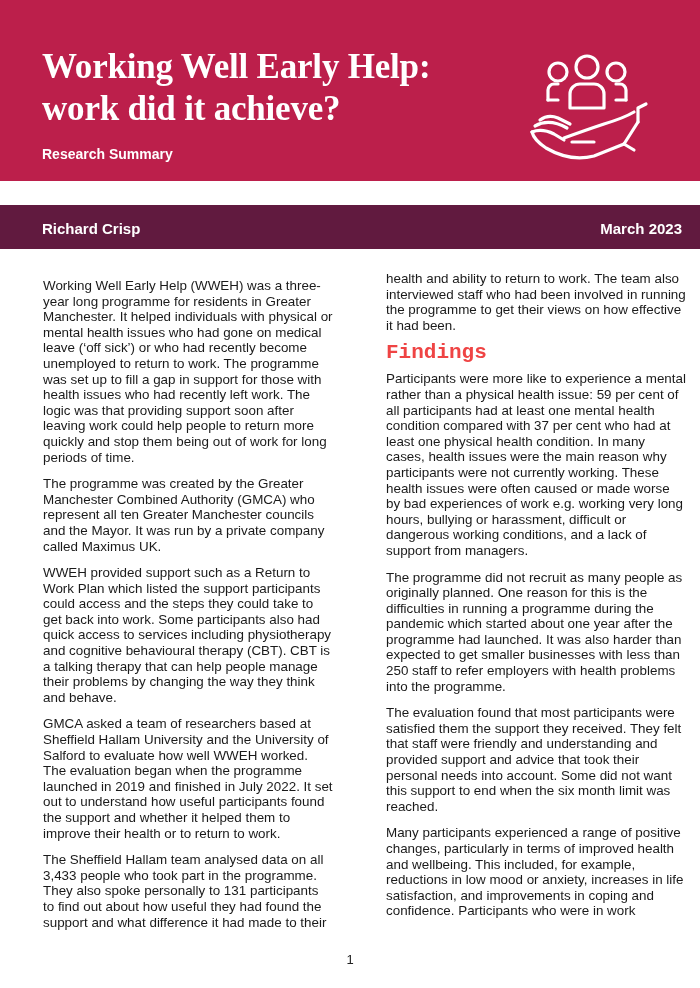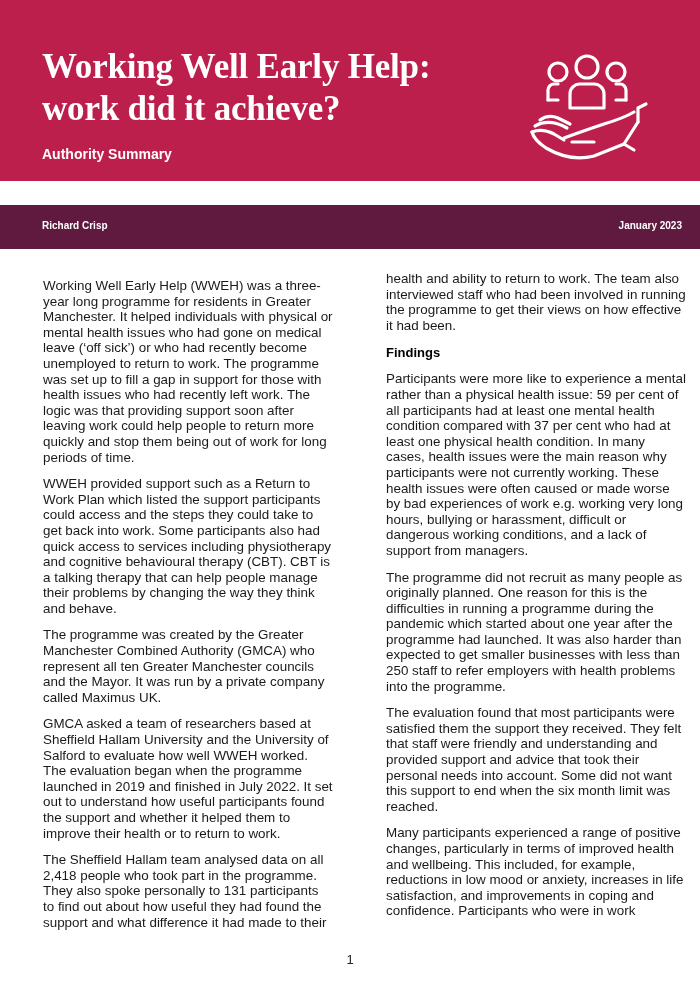--- a/index.html
+++ b/index.html
@@ -18,47 +18,47 @@
     letter-spacing: -0.2px;
   }
   .hero-title span { display: block; white-space: nowrap; }
   .hero-sub {
     position: absolute; left: 42px; top: 146px;
     font-size: 14px; font-weight: bold; color: #ffffff;
   }
   .hero-icon { position: absolute; left: 520px; top: 50px; width: 140px; height: 110px; }
   .byline {
     position: absolute; left: 0; top: 205px; width: 700px; height: 44px;
-    background: #611A3F; color: #ffffff; font-size: 10px; font-weight: bold;
+    background: #611A3F; color: #ffffff; font-size: 15px; font-weight: bold;
   }
   .byline .author { position: absolute; left: 42px; top: 15px; }
   .byline .date { position: absolute; right: 18px; top: 15px; }
   .col {
     position: absolute; top: 278px; font-size: 13.4px; line-height: 15.6px; color: #1a1a1a;
   }
   .col.left { left: 43px; width: 290px; }
   .col.right { left: 358px; width: 300px; top: 271px; margin-left: 28px; }
   .col p { margin: 0 0 11px 0; }
   .col h2 {
-    margin: 9px 0 9px 0; font-size: 13px; line-height: 18px; color: #000000; font-weight: bold;
+    margin: 9px 0 9px 0; font-size: 21px; line-height: 18px; color: #ef4444; font-weight: bold; font-family: Liberation Mono, monospace;
   }
   .page-num {
     position: absolute; left: 0; width: 700px; top: 952px; text-align: center;
     font-size: 13px; color: #222;
   }
 </style>
 </head>
 <body>
 
 <header class="hero">
   <h1 class="hero-title">
     <span>Working Well Early Help:</span>
     <span>work did it achieve?</span>
   </h1>
-  <div class="hero-sub">Authority Summary</div>
+  <div class="hero-sub">Research Summary</div>
   <svg class="hero-icon" viewBox="0 0 140 110" fill="none" stroke="#ffffff" stroke-width="3.2" stroke-linecap="round" stroke-linejoin="round">
 
     <circle cx="38" cy="22" r="9"></circle>
     <path d="M28 50 v-10 a6 6 0 0 1 6 -6 h4"></path>
     <path d="M28 50 h10"></path>
 
     <circle cx="96" cy="22" r="9"></circle>
     <path d="M106 50 v-10 a6 6 0 0 0 -6 -6 h-4"></path>
     <path d="M106 50 h-10"></path>
 
@@ -72,29 +72,29 @@
     <path d="M44 88 q22 -8 40 -14 q20 -6 30 -12"></path>
     <path d="M104 94 l14 -22 v-14 l8 -4"></path>
     <path d="M118 72 l0 0"></path>
     <path d="M104 94 l10 6"></path>
     <path d="M52 92 h22"></path>
   </svg>
 </header>
 
 <div class="byline">
   <span class="author">Richard Crisp</span>
-  <span class="date">January 2023</span>
+  <span class="date">March 2023</span>
 </div>
 
 <section class="col left">
   <p>Working Well Early Help (WWEH) was a three-year long programme for residents in Greater Manchester. It helped individuals with physical or mental health issues who had gone on medical leave (‘off sick’) or who had recently become unemployed to return to work. The programme was set up to fill a gap in support for those with health issues who had recently left work. The logic was that providing support soon after leaving work could help people to return more quickly and stop them being out of work for long periods of time.</p>
+  <p>The programme was created by the Greater Manchester Combined Authority (GMCA) who represent all ten Greater Manchester councils and the Mayor. It was run by a private company called Maximus UK.</p>
   <p>WWEH provided support such as a Return to Work Plan which listed the support participants could access and the steps they could take to get back into work. Some participants also had quick access to services including physiotherapy and cognitive behavioural therapy (CBT). CBT is a talking therapy that can help people manage their problems by changing the way they think and behave.</p>
-  <p>The programme was created by the Greater Manchester Combined Authority (GMCA) who represent all ten Greater Manchester councils and the Mayor. It was run by a private company called Maximus UK.</p>
   <p>GMCA asked a team of researchers based at Sheffield Hallam University and the University of Salford to evaluate how well WWEH worked. The evaluation began when the programme launched in 2019 and finished in July 2022. It set out to understand how useful participants found the support and whether it helped them to improve their health or to return to work.</p>
-  <p>The Sheffield Hallam team analysed data on all 2,418 people who took part in the programme. They also spoke personally to 131 participants to find out about how useful they had found the support and what difference it had made to their</p>
+  <p>The Sheffield Hallam team analysed data on all 3,433 people who took part in the programme. They also spoke personally to 131 participants to find out about how useful they had found the support and what difference it had made to their</p>
 </section>
 
 <section class="col right">
   <p>health and ability to return to work. The team also interviewed staff who had been involved in running the programme to get their views on how effective it had been.</p>
   <h2>Findings</h2>
   <p>Participants were more like to experience a mental rather than a physical health issue: 59 per cent of all participants had at least one mental health condition compared with 37 per cent who had at least one physical health condition. In many cases, health issues were the main reason why participants were not currently working. These health issues were often caused or made worse by bad experiences of work e.g. working very long hours, bullying or harassment, difficult or dangerous working conditions, and a lack of support from managers.</p>
   <p>The programme did not recruit as many people as originally planned. One reason for this is the difficulties in running a programme during the pandemic which started about one year after the programme had launched. It was also harder than expected to get smaller businesses with less than 250 staff to refer employers with health problems into the programme.</p>
   <p>The evaluation found that most participants were satisfied them the support they received. They felt that staff were friendly and understanding and provided support and advice that took their personal needs into account. Some did not want this support to end when the six month limit was reached.</p>
   <p>Many participants experienced a range of positive changes, particularly in terms of improved health and wellbeing. This included, for example, reductions in low mood or anxiety, increases in life satisfaction, and improvements in coping and confidence. Participants who were in work</p>
 </section>

